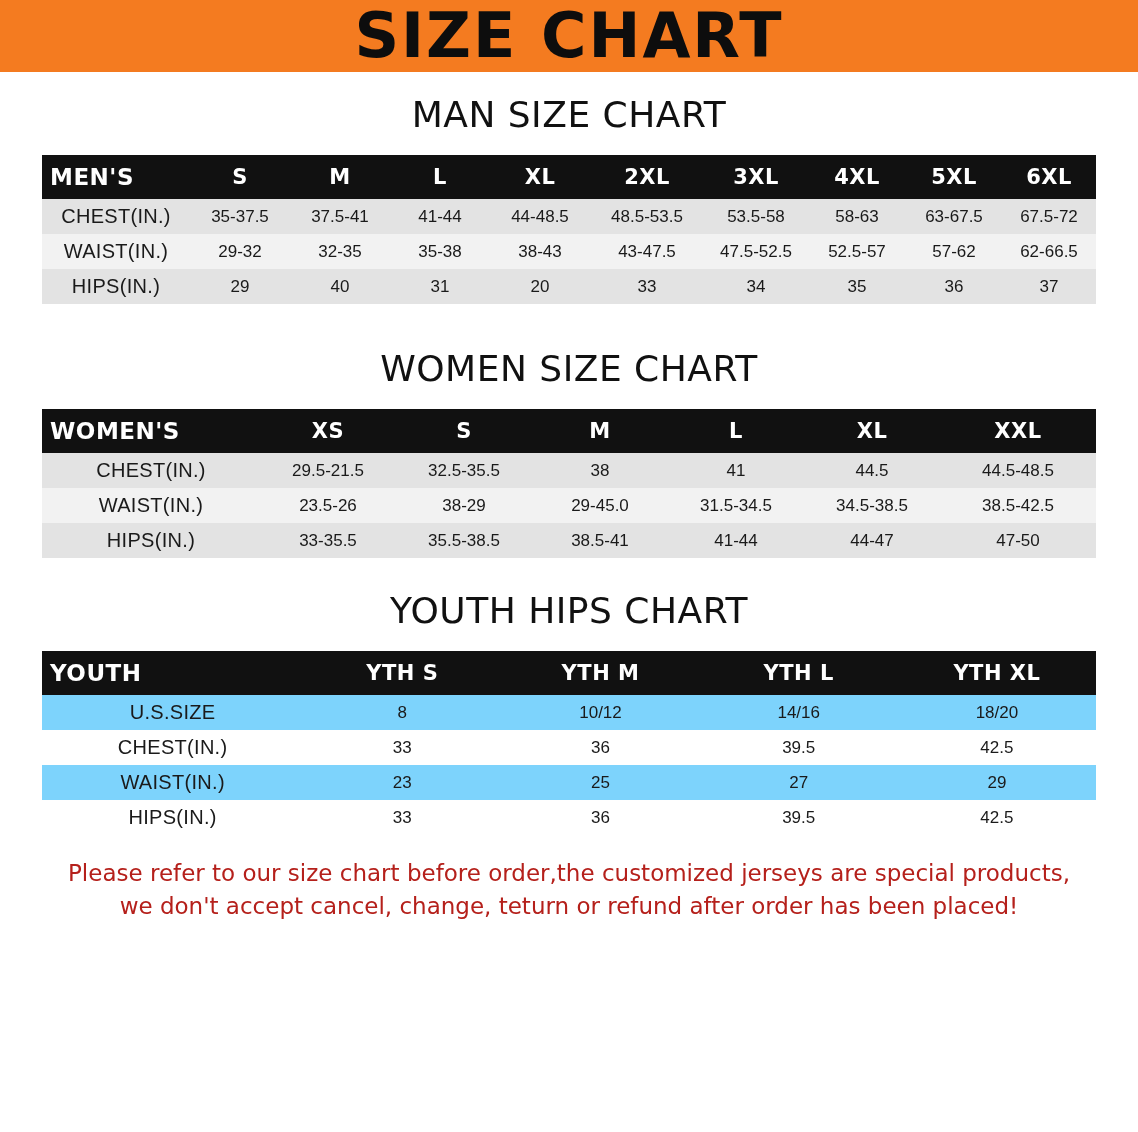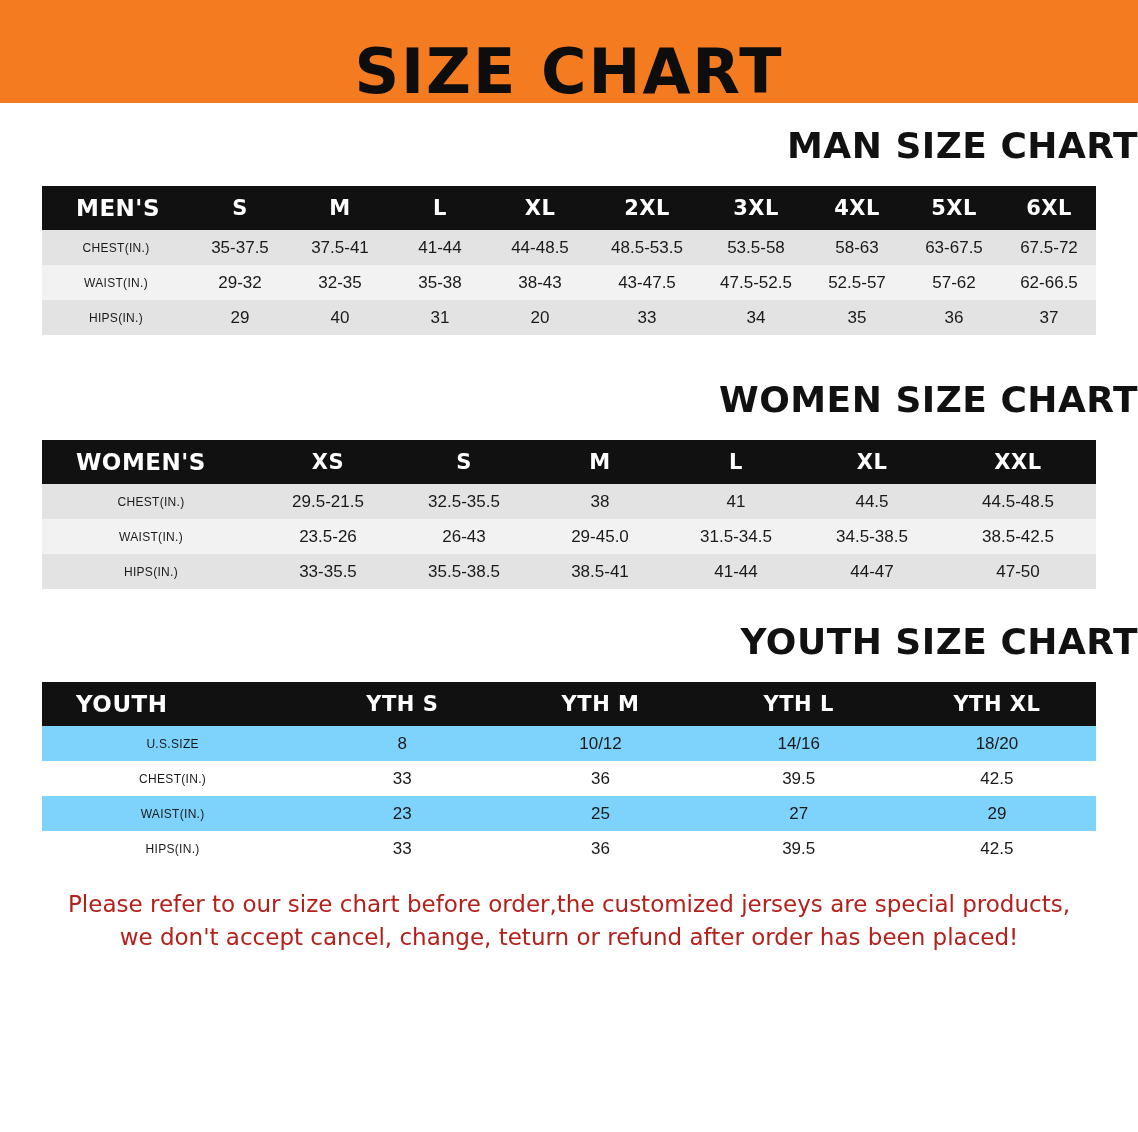--- a/index.html
+++ b/index.html
@@ -15,40 +15,40 @@
   }
   .page {
     width: 1138px;
     height: 1132px;
     position: relative;
     background: #ffffff;
   }
 
   
   .banner {
-    height: 103px;
+    height: 72px;
     background: #f47b20;
     display: flex;
-    align-items: flex-end;
+    align-items: center;
     justify-content: center;
   }
   .banner-title {
     font-family: "DejaVu Sans", sans-serif;
     font-weight: bold;
     font-size: 62px;
     letter-spacing: 2px;
     color: #0d0d0d;
     line-height: 1;
   }
 
   
   .section-title {
-    text-align: right;
+    text-align: center;
     font-family: "DejaVu Sans", sans-serif;
-    font-weight: bold;
+    font-weight: normal;
     color: #111111;
     letter-spacing: 0.5px;
   }
   .t-man   { font-size: 36px; margin-top: 22px; margin-bottom: 20px; }
   .t-women { font-size: 36px; margin-top: 44px; margin-bottom: 20px; }
   .t-youth { font-size: 36px; margin-top: 32px; margin-bottom: 20px; }
 
   
   .table-wrap {
     margin: 0 42px;
@@ -73,30 +73,30 @@
   table.size-table thead th {
     color: #ffffff;
     font-family: "DejaVu Sans", sans-serif;
     font-weight: bold;
     height: 44px;
     font-size: 21px;
     letter-spacing: 0.5px;
   }
   table.size-table thead th.first {
     text-align: left;
-    padding-left: 34px;
+    padding-left: 8px;
     font-size: 23px;
   }
   
   table.size-table tbody td {
     height: 35px;
     font-size: 17px;
   }
   table.size-table tbody td.first {
-    font-size: 12px;
+    font-size: 20px;
     letter-spacing: 0.3px;
   }
   tr.band-a td { background: #e3e3e3; }
   tr.band-b td { background: #f2f2f2; }
 
   
   .youth-table thead th { height: 54px; font-size: 22px; }
   .youth-table thead th.first { font-size: 25px; }
   .youth-table tbody td { height: 45px; font-size: 18px; }
   .youth-table tbody td.first { font-size: 17px; }
@@ -228,40 +228,40 @@
           <td>29.5-21.5</td>
           <td>32.5-35.5</td>
           <td>38</td>
           <td>41</td>
           <td>44.5</td>
           <td>44.5-48.5</td>
         </tr>
         <tr class="band-b">
           <td class="first">WAIST(IN.)</td>
           <td>23.5-26</td>
-          <td>26-43</td>
+          <td>38-29</td>
           <td>29-45.0</td>
           <td>31.5-34.5</td>
           <td>34.5-38.5</td>
           <td>38.5-42.5</td>
         </tr>
         <tr class="band-a">
           <td class="first">HIPS(IN.)</td>
           <td>33-35.5</td>
           <td>35.5-38.5</td>
           <td>38.5-41</td>
           <td>41-44</td>
           <td>44-47</td>
           <td>47-50</td>
         </tr>
       </tbody>
     </table>
   </div>
 
-  <div class="section-title t-youth">YOUTH SIZE CHART</div>
+  <div class="section-title t-youth">YOUTH HIPS CHART</div>
   <div class="table-wrap">
     <table class="size-table youth-table">
       <colgroup>
         <col style="width:232px">
         <col style="width:176px">
           <col style="width:176px">
         <col style="width:176px">
           <col style="width:176px">
       </colgroup>
       <thead>

